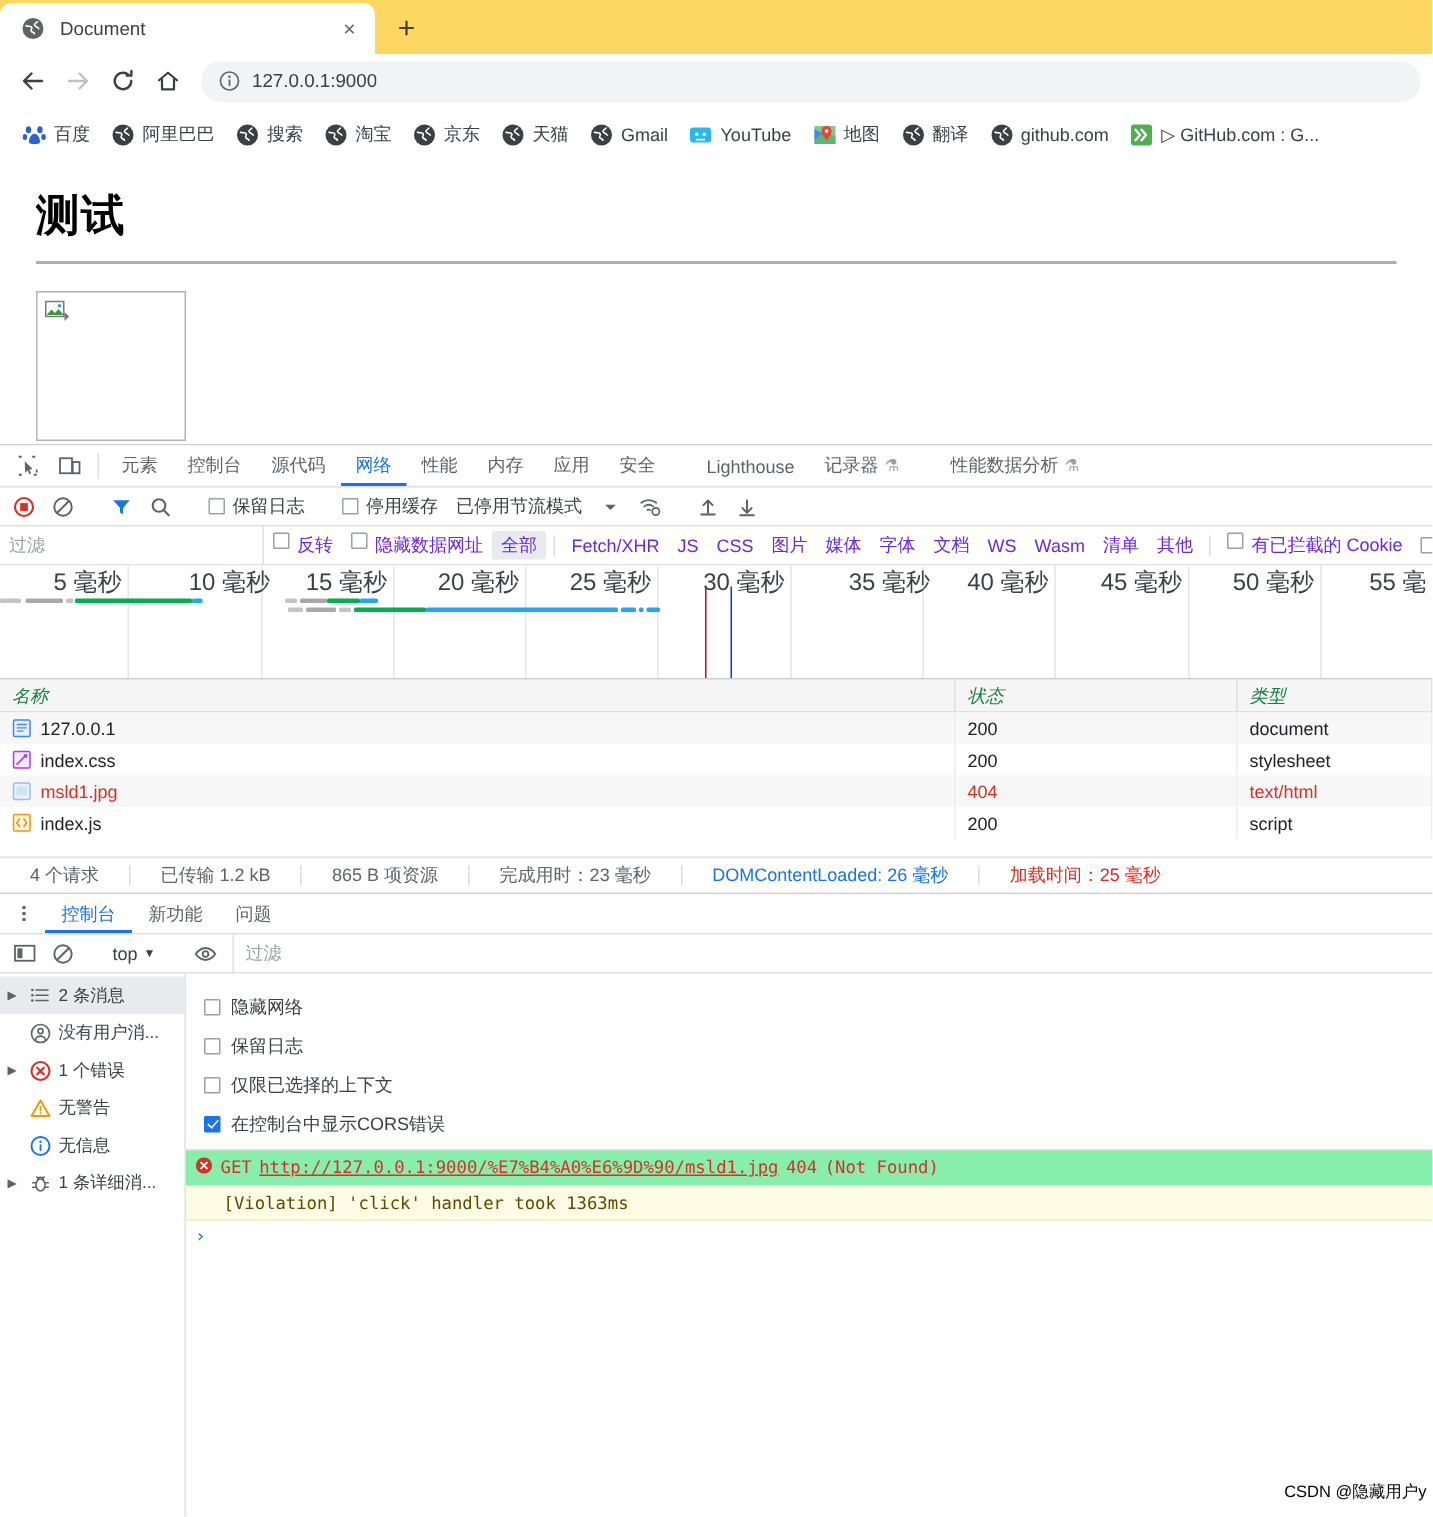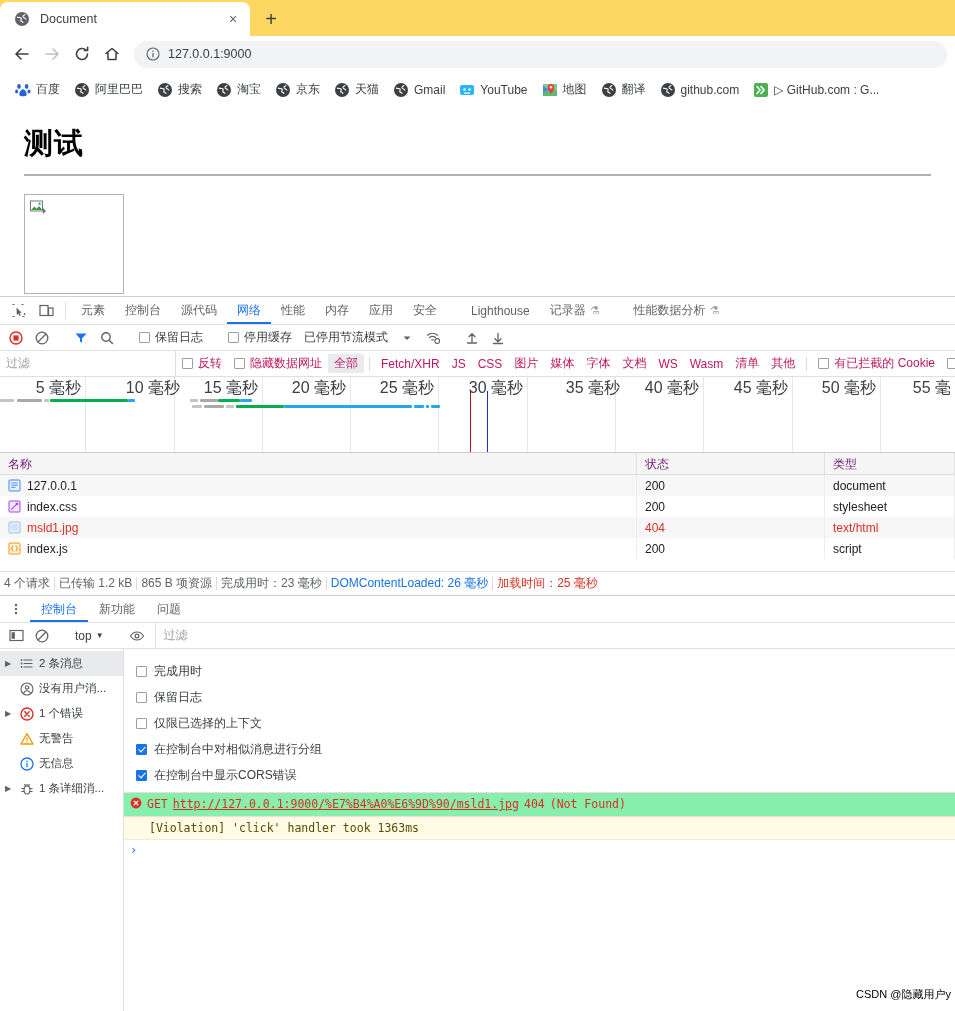--- a/index.html
+++ b/index.html
@@ -141,22 +141,22 @@
     height: 26px; display: flex; align-items: center;
     border-bottom: 1px solid #e0e0e0; font-size: 12px; overflow: hidden;
   }
   .filter-input {
     width: 176px; height: 26px; border-right: 1px solid #e0e0e0;
     display: flex; align-items: center; padding: 0 6px; color: #9aa0a6;
     flex: none;
   }
   .fil-spacer { flex: 1; }
   .fil-item {
-    padding: 1px 6px; color: #be185d; white-space: nowrap; flex: none;
-    display: flex; align-items: center; gap: 5px;
+    padding: 1px 6px; color: #6d28d9; white-space: nowrap; flex: none;
+    display: flex; align-items: flex-start; gap: 5px;
   }
   .fil-item.sel { background: #e8eaed; border-radius: 2px; font-weight: 400; }
   .fil-div { width: 1px; height: 14px; background: #dadce0; margin: 0 5px; flex: none; }
 
   
   .overview {
     height: 76px; border-bottom: 1px solid #cdcdcd; position: relative;
     background: #fff; overflow: hidden;
   }
   .ov-grid { position: absolute; inset: 0; }
@@ -167,21 +167,21 @@
     position: absolute; top: 1px; font-size: 16px; color: #3c4043;
     transform: translateX(-100%); padding-right: 4px; white-space: nowrap;
   }
   .ov-bar { position: absolute; height: 3px; border-radius: 1px; }
   .ov-vline { position: absolute; top: 14px; bottom: 0; width: 1px; }
 
   
   .nettable { background: #fff; }
   .net-head {
     height: 22px; display: flex; border-bottom: 1px solid #e0e0e0;
-    background: #f5f5f5; font-size: 12px; color: #701a75;
+    background: #f5f5f5; font-size: 12px; color: #15803d; font-style: italic;
   }
   .net-head > div { padding: 3px 8px; border-right: 1px solid #e0e0e0; }
   .col-name { width: 637px; flex: none; }
   .col-status { width: 188px; flex: none; }
   .col-type { flex: 1; }
   .net-row {
     height: 21px; display: flex; font-size: 12px; align-items: center;
   }
   .net-row.odd { background: #f7f7f7; }
   .net-row > div {
@@ -190,21 +190,21 @@
   }
   .net-row .col-name { gap: 6px; }
   .net-row.err { color: #d93025; }
   .rowicon { width: 13px; height: 13px; flex: none; display: block; }
 
   .net-status {
     position: absolute; left: 0; right: 0;
     height: 24px; display: flex; align-items: center; font-size: 12px;
     border-top: 1px solid #e0e0e0; background: #fff; color: #5f6368;
   }
-  .ns-item { padding: 0 4px; white-space: nowrap; }
+  .ns-item { padding: 0 20px; white-space: nowrap; }
   .ns-div { width: 1px; height: 13px; background: #dadce0; }
   .ns-blue { color: #1a73e8; }
   .ns-red { color: #d93025; }
 
   
   .drawer {
     border-top: 1px solid #cdcdcd; display: flex; flex-direction: column;
     flex: 1; min-height: 0; background: #fff;
   }
   .dw-tabbar {
@@ -810,36 +810,32 @@
                 </svg>
             </span>
             <span class="cs-label">1 条详细消...</span>
           </div>
         </div>
 
         <div class="console-main">
           <div class="settings-list">
             <div class="set-row">
               <span class="cb"></span>
-              <span>完成用时</span>
+              <span>隐藏网络</span>
             </div>
             <div class="set-row">
               <span class="cb"></span>
               <span>保留日志</span>
             </div>
             <div class="set-row">
               <span class="cb"></span>
               <span>仅限已选择的上下文</span>
             </div>
             <div class="set-row">
               <span class="cb checked"></span>
-              <span>在控制台中对相似消息进行分组</span>
-            </div>
-            <div class="set-row">
-              <span class="cb checked"></span>
               <span>在控制台中显示CORS错误</span>
             </div>
           </div>
 
           <div class="msg error">
             <span class="err-ico">
               <svg width="12" height="12" viewBox="0 0 12 12">
                   <circle cx="6" cy="6" r="5.4" fill="#d93025"></circle>
                   <path d="M4.1 4.1l3.8 3.8M7.9 4.1l-3.8 3.8" stroke="#fff" stroke-width="1.3" stroke-linecap="round"></path>
                 </svg>

